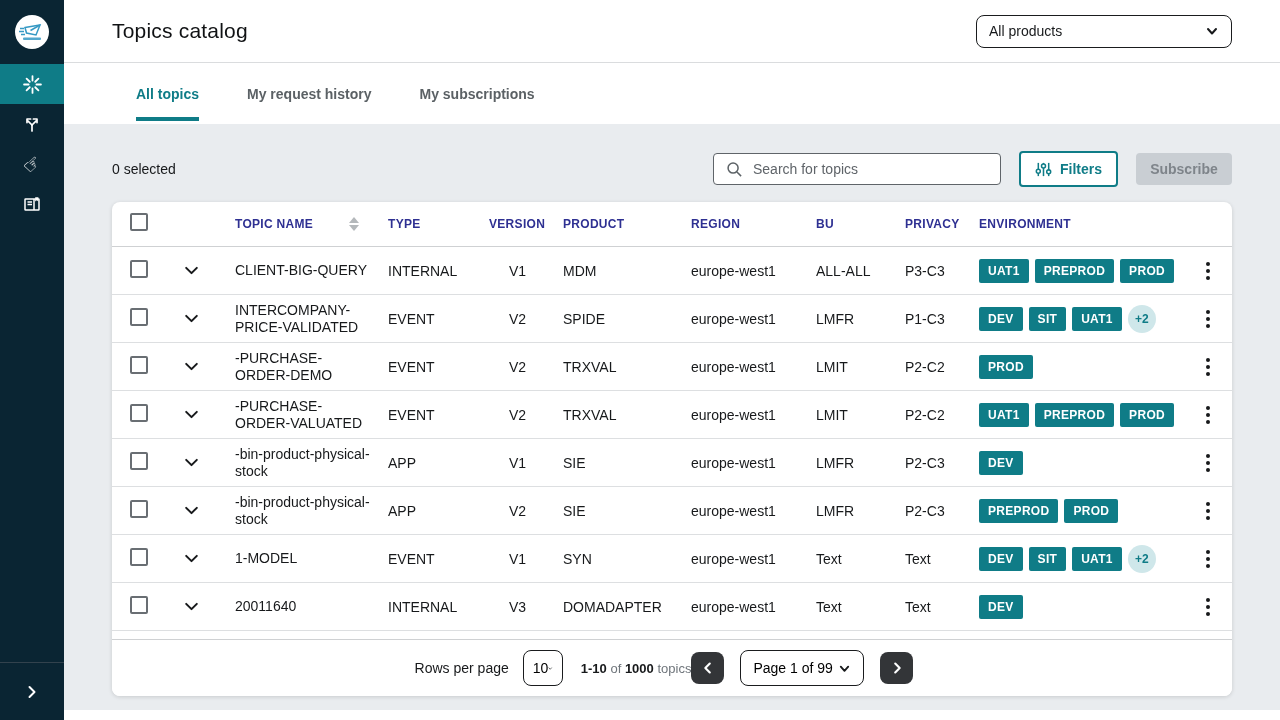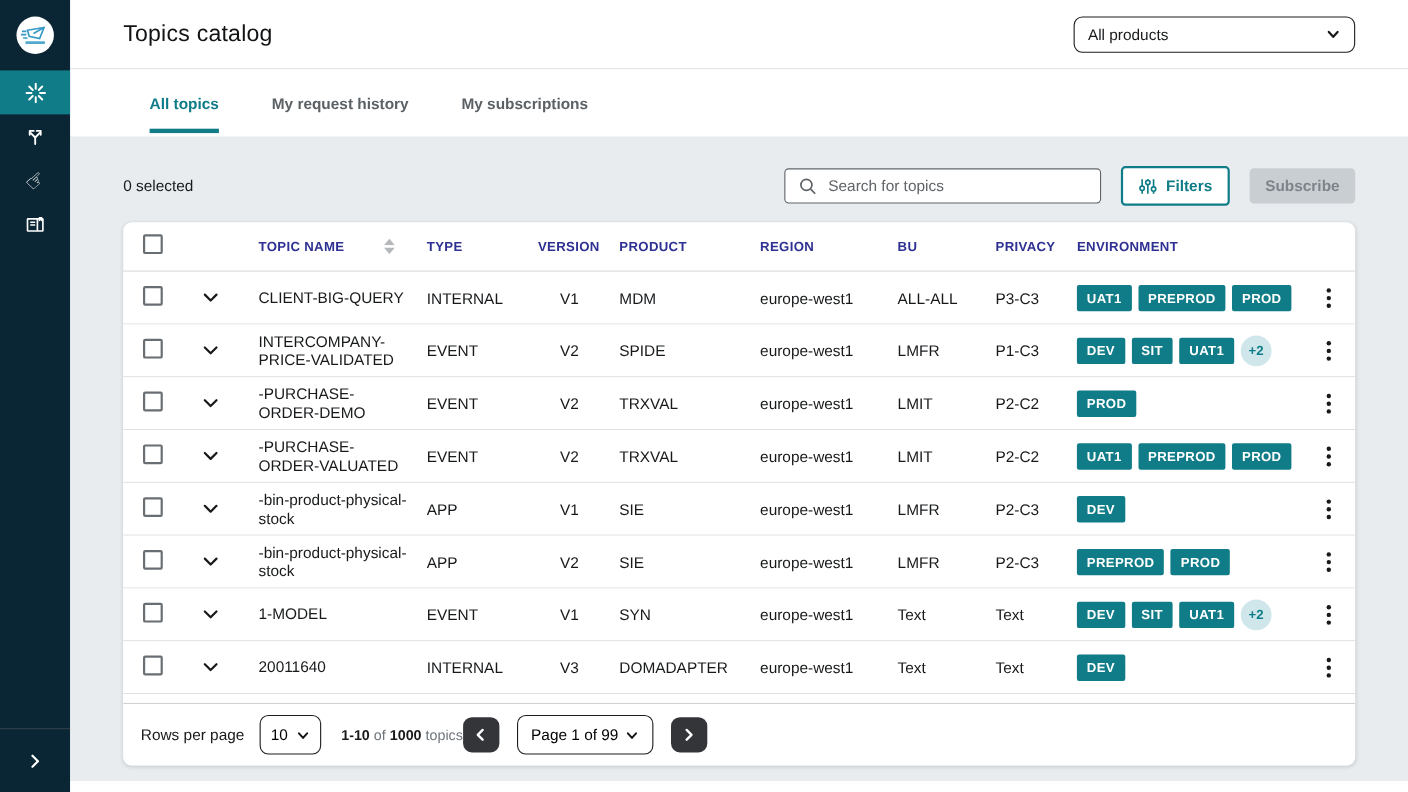--- a/index.html
+++ b/index.html
@@ -54,23 +54,23 @@
   .c-version { padding-left:33px; }
   .c-env { display:flex; align-items:center; gap:6px; padding-left:13px; }
   .badge { background:#0f7c87; color:#fff; font-size:12px; font-weight:700; letter-spacing:.3px; height:24px; padding:0 9px; display:inline-flex; align-items:center; border-radius:2px; white-space:nowrap; }
   .more-pill { width:28px; height:28px; border-radius:50%; background:#cfe7ea; color:#0f7c87; font-size:12px; font-weight:700; display:inline-flex; align-items:center; justify-content:center; cursor:pointer; }
   .c-kebab { display:flex; justify-content:center; padding-left:0; }
   .kebab { background:none; border:none; cursor:pointer; display:flex; flex-direction:column; align-items:center; gap:3px; padding:4px 8px; }
   .kebab i { width:4px; height:4px; border-radius:50%; background:#17191b; }
   .sliver { height:9px; border-bottom:1px solid #cfd1d3; background:#fff; }
 
   
-  .tfoot { height:56px; display:flex; align-items:center; justify-content:flex-start; padding:0 32px 0 16px; background:#fff; }
+  .tfoot { height:56px; display:flex; align-items:center; justify-content:center; padding:0 32px 0 16px; background:#fff; }
   .tfoot-left { display:flex; align-items:center; gap:14px; font-size:14px; }
-  .rpp-select { width:56px; height:36px; border:1.5px solid #1a1c1e; border-radius:8px; background:#fff; display:flex; align-items:center; justify-content:space-between; padding:0 9px; font-size:14px; font-family:inherit; cursor:pointer; }
+  .rpp-select { width:40px; height:36px; border:1.5px solid #1a1c1e; border-radius:8px; background:#fff; display:flex; align-items:center; justify-content:space-between; padding:0 9px; font-size:14px; font-family:inherit; cursor:pointer; }
   .range-text { font-size:13px; margin-left:4px; }
   .range-text .b { font-weight:700; color:#17191b; }
   .range-text .g { color:#6f757b; }
   .tfoot-right { display:flex; align-items:center; gap:16px; }
   .page-nav-btn { width:33px; height:32px; background:#333538; border:none; border-radius:8px; display:flex; align-items:center; justify-content:center; cursor:pointer; }
   .page-select { width:124px; height:36px; border:1.5px solid #1a1c1e; border-radius:8px; background:#fff; display:flex; align-items:center; justify-content:space-between; padding:0 12px; font-size:14px; font-family:inherit; cursor:pointer; }
 
   .sort-wrap { display:flex; flex-direction:column; gap:2px; margin-left:34px; background:none; border:none; cursor:pointer; padding:2px; }
 </style>
 </head>

